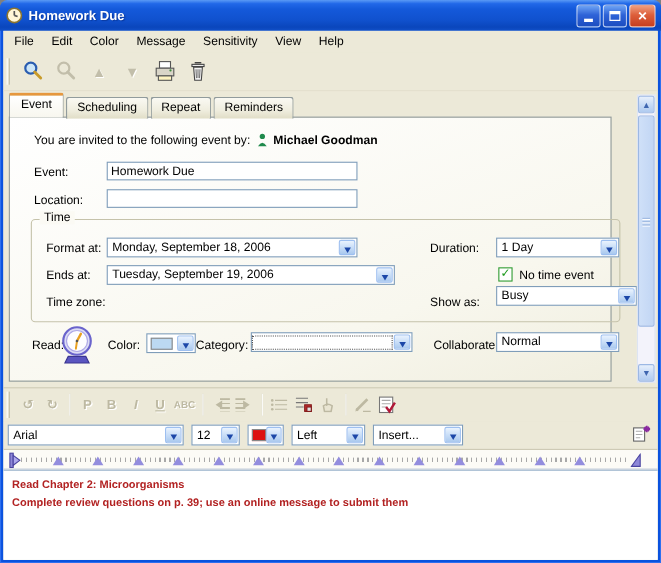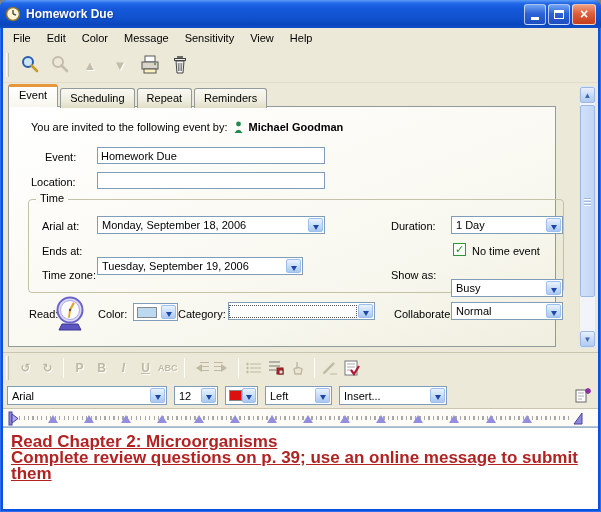--- a/index.html
+++ b/index.html
@@ -42,21 +42,21 @@
   
   .content { height:269px; position:relative; background:#ECE9D8; }
   .tabstrip { position:absolute; left:5px; top:1px; height:23px; display:flex; align-items:flex-end; z-index:2; }
   .tab { padding:3px 9px 4px; border:1px solid #919B9C; border-bottom:none; border-radius:3px 3px 0 0;
     background:linear-gradient(#FAF9F3,#EFEDDE 60%,#E0DDC6); margin-right:2px; position:relative; top:1px;text-align:right; }
   .tab.active { border-top:3px solid #E6973E; background:linear-gradient(#FFFFFF,#F7F6EE); padding:2px 10px 6px; top:0; }
   .tabpanel { position:absolute; left:5px; top:23px; width:548px; bottom:5px;
     border:1px solid #919B9C; background:linear-gradient(160deg,#FFFFFF,#F8F7EE 70%,#F0EEDF); }
 
   .lbl { position:absolute; white-space:nowrap; }
-  .invited { position:absolute; left:22px; top:14px; display:flex; align-items:flex-start; gap:6px; }
+  .invited { position:absolute; left:22px; top:14px; display:flex; align-items:center; gap:6px; }
   .organizer { font-weight:bold; }
 
   .xinput { position:absolute; height:17px; border:1px solid #7F9DB9; background:#fff; font:11px "Liberation Sans",sans-serif;
     padding:1px 3px; }
 
   .combo { position:absolute; height:18px; border:1px solid #7F9DB9; background:#fff; display:flex; align-items:center; }
   .combo .val { flex:1; padding:0 4px; white-space:nowrap; overflow:hidden; }
   .cbtn { width:15px; align-self:stretch; margin:1px; border-radius:2px;
     background:linear-gradient(180deg,#EAF3FE,#CCE0F8 45%,#A9C8EE); border:1px solid #9DBFF0;
     display:flex; align-items:flex-start; justify-content:center; }
@@ -95,34 +95,34 @@
     background:repeating-linear-gradient(180deg,#BDB9A2 0 1.5px,transparent 1.5px 4px); }
   .ind.left::before { right:0; } .ind.right::before { left:0; }
   .ind.left::after { content:""; position:absolute; left:0; top:2px; border:4px solid transparent; border-right:6px solid #BDB9A2; }
   .ind.right::after { content:""; position:absolute; right:0; top:2px; border:4px solid transparent; border-left:6px solid #BDB9A2; }
 
   
   .fontbar { height:25px; display:flex; align-items:center; gap:7px; padding:0 4px;
     background:#ECE9D8; }
   .fcombo { position:static; height:19px; }
   .fcombo.w-font { width:160px; } .fcombo.w-size { width:44px; } .fcombo.w-color { width:33px; }
-  .fcombo.w-align { width:67px; } .fcombo.w-insert { width:108px;justify-content:flex-end; }
+  .fcombo.w-align { width:67px; } .fcombo.w-insert { width:82px;justify-content:flex-end; }
   .spacer { flex:1; }
 
   
   .ruler { height:19px; position:relative; background:#FCFBF6; border-top:1px solid #C9C5AE; border-bottom:1px solid #B8C6D8; }
   .ticks { position:absolute; left:16px; right:26px; top:7px; height:4px;
     background:repeating-linear-gradient(90deg,#A8A8A8 0 1px,transparent 1px 4.5px); }
   .tabstop { position:absolute; top:6px; width:0; height:0;
     border-left:5px solid transparent; border-right:5px solid transparent; border-bottom:8px solid #938DDE; }
   .lmarker, .rmarker { position:absolute; }
 
   
   .msg { flex:1; background:#fff; border-top:1px solid #9EB6CE; padding:6px 8px; font-weight:bold;
-    font-size:17px; line-height:16px;text-decoration:underline; }
+    font-size:10px; line-height:16px; }
 </style>
 </head>
 <body>
 
 <div class="window">
 
   <div class="titlebar">
     <svg width="16" height="16">
       <circle cx="8" cy="8" r="6.5" fill="#FFF6D8" stroke="#8A7430" stroke-width="1.5"></circle>
       <line x1="8" y1="8" x2="8" y2="4" stroke="#555" stroke-width="1.5"></line>
@@ -201,53 +201,53 @@
       <div class="tabpanel">
         <div class="invited">
           <span>You are invited to the following event by:</span>
           <svg width="9" height="13">
             <circle cx="4.5" cy="3" r="2.4" fill="#1F8A4C"></circle>
             <path d="M0.5 12 Q4.5 5.5 8.5 12 Z" fill="#1F8A4C"></path>
           </svg>
           <span class="organizer">Michael Goodman</span>
         </div>
 
-        <span class="lbl" style="left:36px;top:44px">Event:</span>
+        <span class="lbl" style="left:22px;top:44px">Event:</span>
         <input class="xinput" style="left: 88px; top: 40px; width: 228px;" value="Homework Due">
 
         <span class="lbl" style="left:22px;top:69px">Location:</span>
         <input class="xinput" style="left: 88px; top: 65px; width: 228px;" value="">
 
         <span class="group-legend">Time</span>
         <div class="group"></div>
 
-        <span class="lbl" style="left:33px;top:113px">Arial at:</span>
+        <span class="lbl" style="left:33px;top:113px">Format at:</span>
         <div class="combo" style="left:88px;top:109px;width:228px">
           <span class="val">Monday, September 18, 2006</span>
           <span class="cbtn"></span>
         </div>
 
         <span class="lbl" style="left:382px;top:113px">Duration:</span>
         <div class="combo" style="left:442px;top:109px;width:112px">
           <span class="val">1 Day</span>
           <span class="cbtn"></span>
         </div>
 
         <span class="lbl" style="left:33px;top:138px">Ends at:</span>
-        <div class="combo" style="left:88px;top:150px;width:206px">
+        <div class="combo" style="left:88px;top:134px;width:262px">
           <span class="val">Tuesday, September 19, 2006</span>
           <span class="cbtn"></span>
         </div>
 
         <span class="checkbox" style="left:444px;top:136px">✓</span>
         <span class="lbl" style="left:463px;top:138px">No time event</span>
 
         <span class="lbl" style="left:33px;top:162px">Time zone:</span>
         <span class="lbl" style="left:382px;top:162px">Show as:</span>
-        <div class="combo" style="left:442px;top:172px;width:112px">
+        <div class="combo" style="left:442px;top:153px;width:128px">
           <span class="val">Busy</span>
           <span class="cbtn"></span>
         </div>
 
         <span class="lbl" style="left:20px;top:201px">Read:</span>
         <svg width="30" height="38" style="position:absolute;left:46px;top:188px">
           <path d="M7 29 h16 l3 6 h-22 z" fill="#5A55C0" stroke="#3A3590"></path>
           <circle cx="15" cy="15" r="12.5" fill="#DCDCF4" stroke="#6A64CC" stroke-width="2"></circle>
           <circle cx="15" cy="15" r="9.5" fill="#FDFDFF" stroke="#ADA7E6"></circle>
           <line x1="15" y1="15" x2="18.5" y2="8.5" stroke="#E8A020" stroke-width="2.2" stroke-linecap="round"></line>

